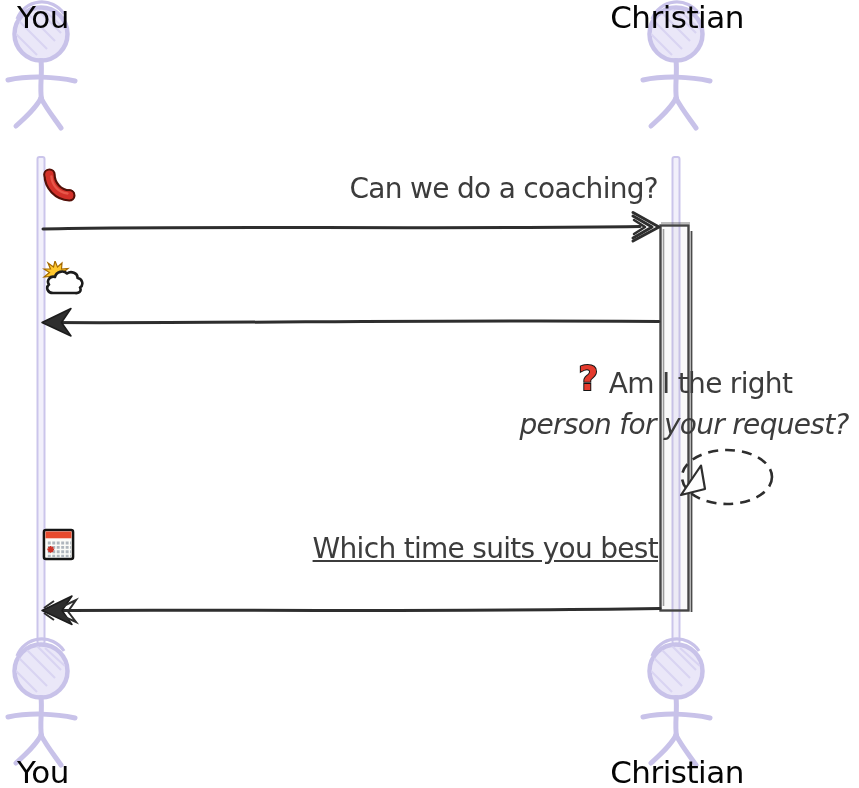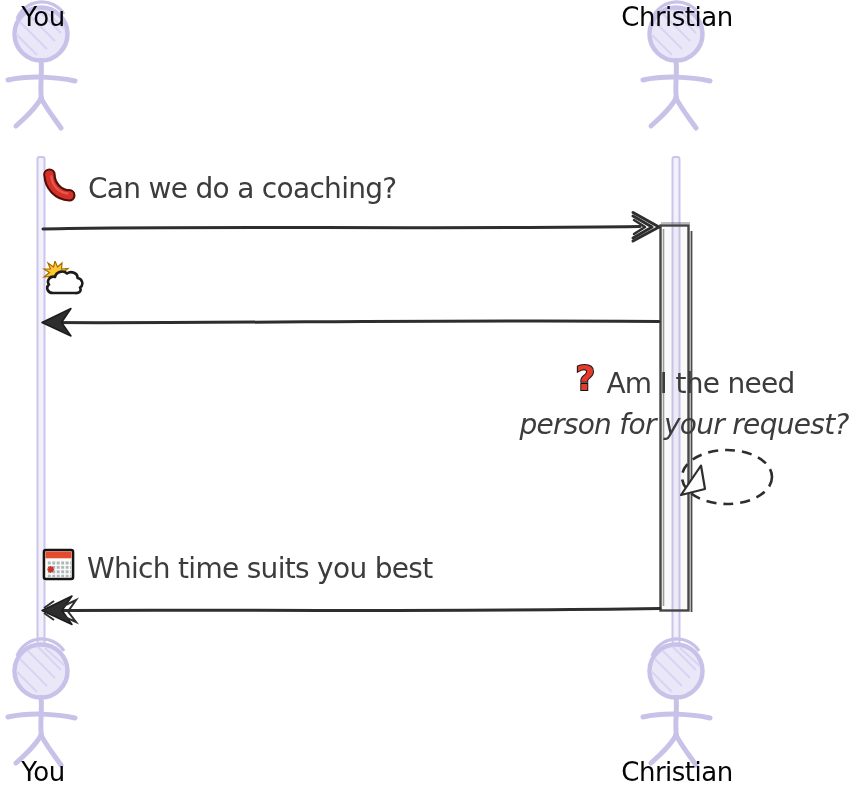--- a/index.html
+++ b/index.html
@@ -6,34 +6,34 @@
   #canvas{
     position:relative;
     width:859px;height:788px;
     background:#ffffff;
     overflow:hidden;
     font-family:"DejaVu Sans", sans-serif;
   }
   #gfx{position:absolute;left:0;top:0;width:859px;height:788px;}
   .txt{position:absolute;color:#3c3c3c;font-size:28px;letter-spacing:-0.7px;}
   .actor-label{
-    position:absolute;color:#050505;font-size:26px;letter-spacing:-0.5px;
+    position:absolute;color:#050505;font-size:31px;letter-spacing:-0.5px;
     text-align:center;line-height:34px;
   }
   .lbl-you-top{left:0;top:123;width:86px;}
   .lbl-christian-top{left:597px;top:123;width:160px;}
   .lbl-you-bottom{left:0;top:755px;width:86px;}
   .lbl-christian-bottom{left:597px;top:755px;width:160px;}
   .msg{
-    position:absolute;display:flex;align-items:center;justify-content:flex-start;
+    position:absolute;display:flex;align-items:center;justify-content:space-between;
     gap:12px;height:40px;
   }
   .msg1{left:42px;top:168px;width:616px;}
   .msg2{left:42px;top:262px;width:616px;}
-  .msg4{left:42px;top:548px;width:616px;}
+  .msg4{left:42px;top:528px;width:616px;text-decoration:underline;}
   .msg3{position:absolute;left:508px;top:360px;width:352px;text-align:center;line-height:36px;}
   .msg3 .line1{display:flex;align-items:center;justify-content:center;gap:9px;white-space:nowrap;}
   .msg3 .line2{white-space:nowrap;font-style:italic;}
   .icon{flex:0 0 auto;display:inline-block;}
 </style>
 </head>
 <body>
 
 <div id="canvas">
 
@@ -132,21 +132,21 @@
     </span>
   </div>
 
   <div class="msg3 txt">
     <div class="line1">
       <span class="icon">
         <svg width="24" height="38" viewBox="0 0 24 38">
           <text x="12" y="30" text-anchor="middle" font-family="DejaVu Sans, sans-serif" font-size="34" font-weight="bold" fill="#E43B2E" stroke="#141414" stroke-width="2" paint-order="stroke">?</text>
         </svg>
       </span>
-      <span>Am I the need</span>
+      <span>Am I the right</span>
     </div>
     <div class="line2">person for your request?</div>
   </div>
 
   <div class="msg msg4 txt">
     <span class="icon">
       <svg width="33" height="33" viewBox="0 0 34 34">
         <rect x="2" y="2" width="30" height="30" rx="2" fill="#FBFBF8" stroke="#141414" stroke-width="2.6"></rect>
         <rect x="3.6" y="3.6" width="26.8" height="7" fill="#E64A2E"></rect>
         <g stroke="#AFB6BD" stroke-width="3">

